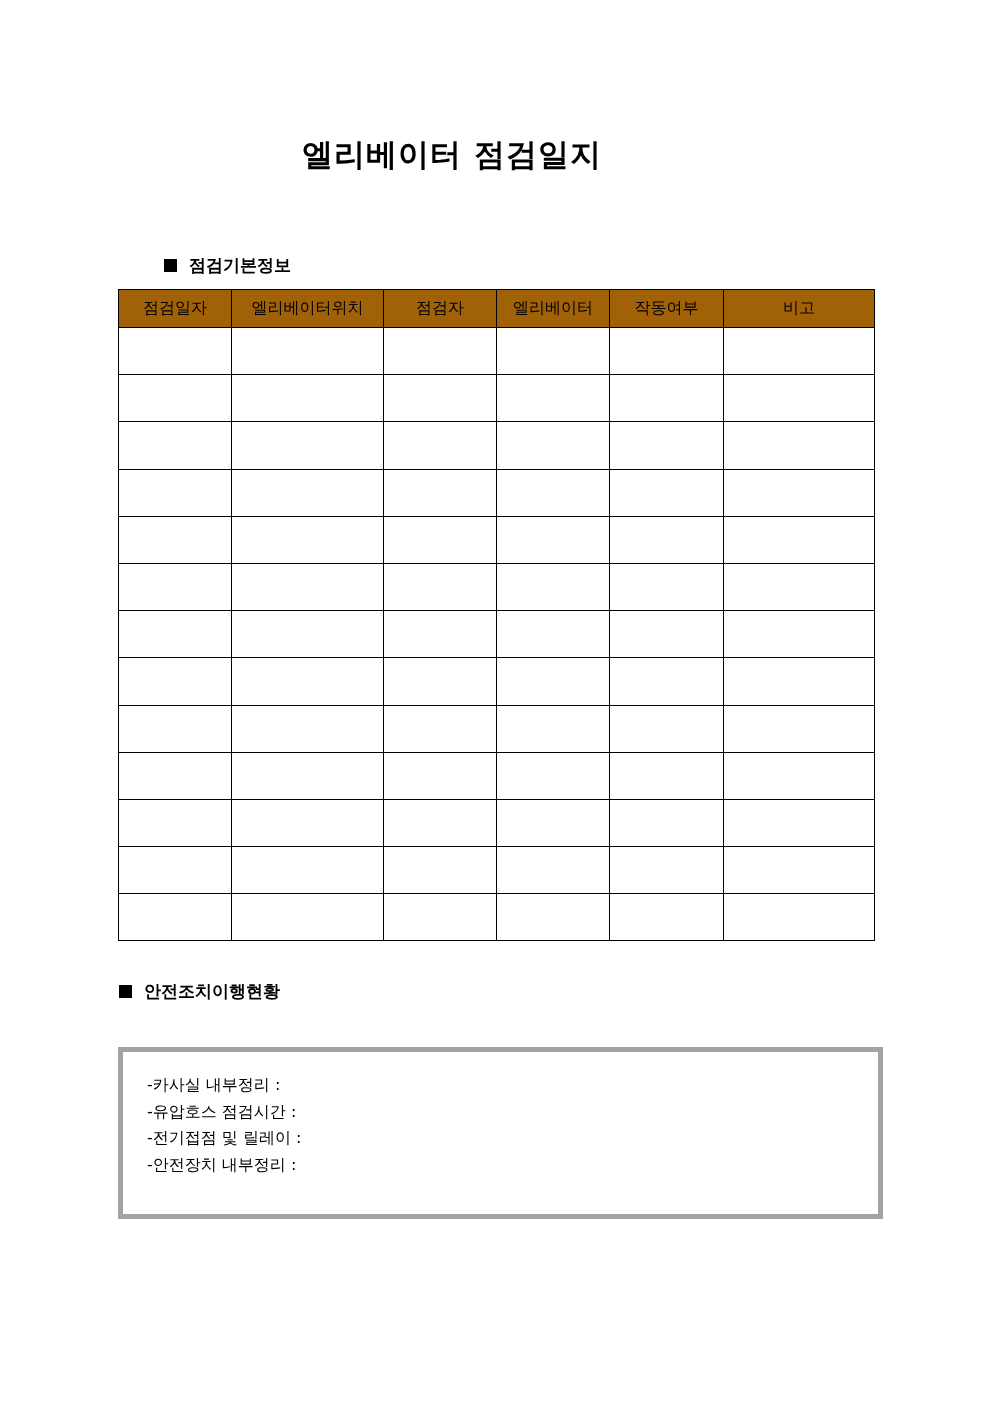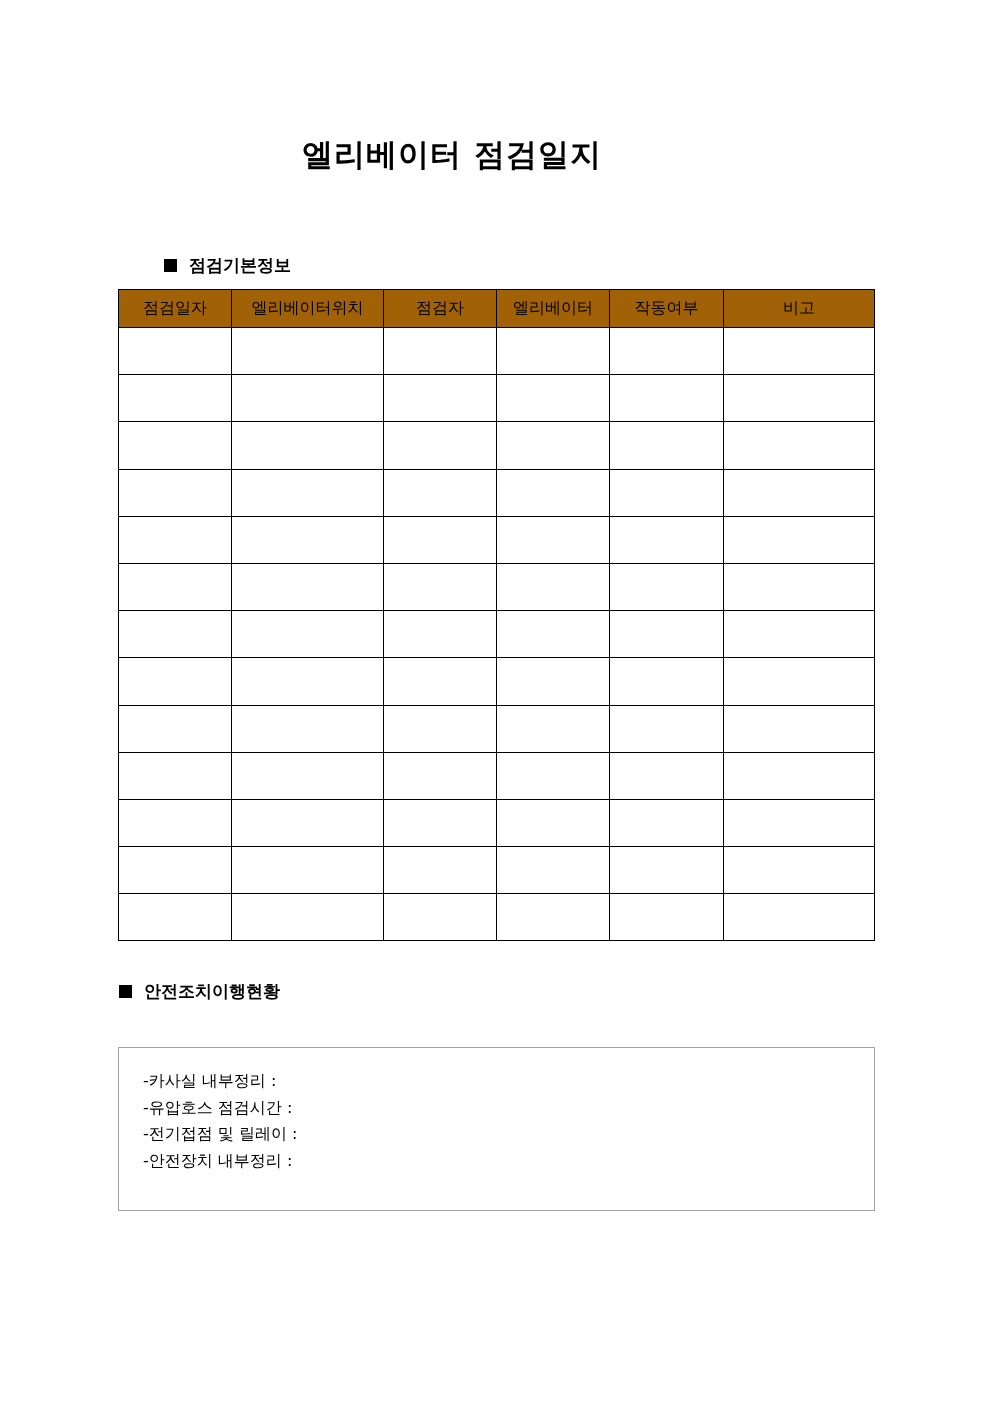--- a/index.html
+++ b/index.html
@@ -4,21 +4,21 @@
 <style>
   html, body { margin:0; padding:0; background:#ffffff; }
   body { width:992px; height:1403px; position:relative; font-family:"DejaVu Sans", sans-serif; color:#000; }
   .title { position:absolute; left:0; top:134px; width:904px; text-align:center; font-size:31px; font-weight:bold; letter-spacing:1px; }
   .section-head { position:absolute; left:119px; font-size:17px; font-weight:bold; display:flex; align-items:center; }
   .section-head .sq { display:inline-block; width:13px; height:13px; background:#000; margin-right:12px; }
   table.grid { position:absolute; left:118px; top:289px; border-collapse:collapse; table-layout:fixed; }
   table.grid th, table.grid td { border:1px solid #000; padding:0; }
   table.grid th { background:#a16207; font-weight:normal; font-size:16px; height:37px; text-align:center; }
   table.grid td { height:46.2px; }
-  .box { position:absolute; left:118px; top:1047px; width:755px; height:162px; border:1px solid #a3a3a3; }
+  .box { position:absolute; left:118px; top:1047px; width:755px; height:162px; border:5px solid #a3a3a3; }
   .box .lines { position:absolute; left:24px; top:20px; font-size:16px; line-height:26.5px; }
 </style>
 </head>
 <body>
 
 <div class="title">엘리베이터 점검일지</div>
 
 <div class="section-head" style="top:254px;margin-left:45px;">
   <span class="sq"></span>
   <span>점검기본정보</span>

